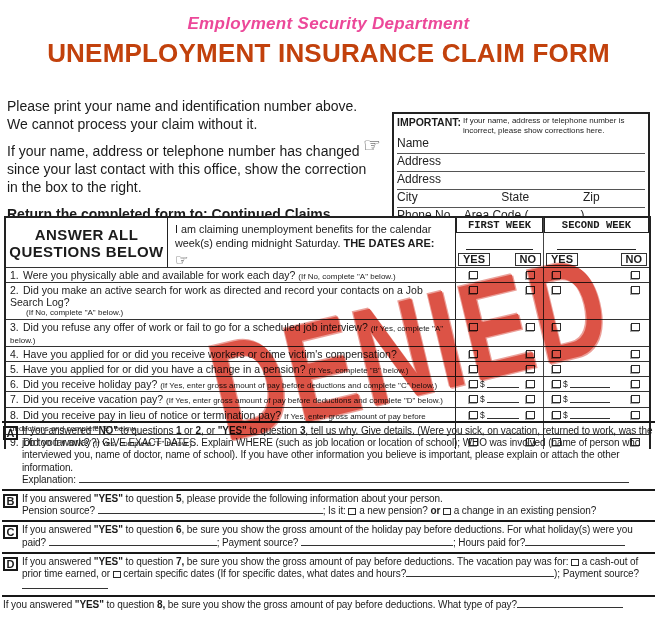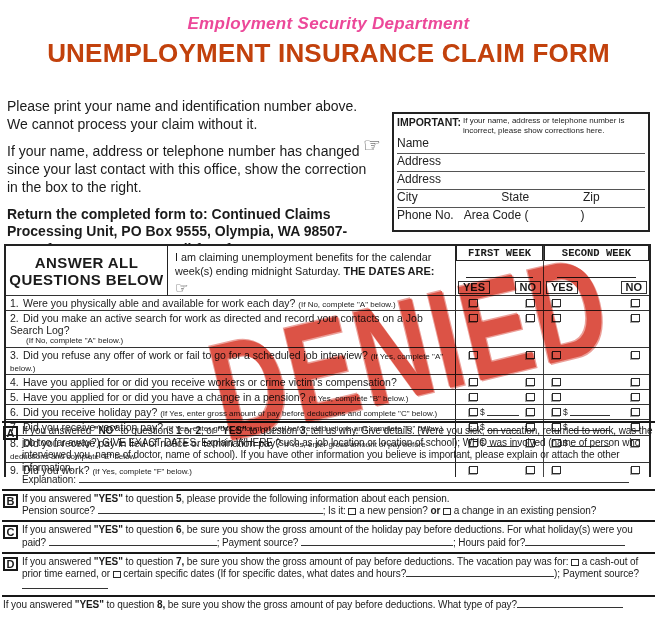--- a/index.html
+++ b/index.html
@@ -27,21 +27,21 @@
   .imp-label { font-weight:700; font-size:10.5px; width:66px; flex:none; }
   .imp-instr { font-size:8px; line-height:1.25; flex:1; color:#222; }
   .f-row { display:flex; align-items:flex-start; height:18px; margin:0 3px;
            border-bottom:1px solid #555; font-size:12px; color:#222; }
   .f-row.last { border-bottom:none; }
   .csz span.cl { width:42%; } .csz span.st { width:33%; } .csz span.zp { flex:1; }
   .ph-gap { display:inline-block; width:10px; }
   .paren-blank { display:inline-block; width:52px; border-bottom:0; }
 
   
-  .qtable { position:absolute; left:4px; top:244px; width:647px; border:2px solid #222; border-bottom:none; background:#fff; }
+  .qtable { position:absolute; left:4px; top:216px; width:647px; border:2px solid #222; border-bottom:none; background:#fff; }
   .t-head { display:flex; border-bottom:1px solid #333; height:50px; }
   .c-answer { width:162px; flex:none; border-right:1.5px solid #222; display:flex; flex-direction:column;
               align-items:center; justify-content:center; font-weight:700; font-size:15px; letter-spacing:.4px; }
   .c-claim { flex:1; padding:4px 5px 0 7px; font-size:10.8px; line-height:1.3; }
   .c-claim b { font-size:11px; }
   .c-week { width:88px; flex:none; border-left:1.5px solid #222; display:flex; flex-direction:column; }
   .c-week.w2 { width:106px; border-left:1px solid #444; }
   .wk-title { border:1.5px solid #222; border-top:none; margin:0; text-align:center;
               font-weight:700; font-size:10.5px; height:15px; line-height:14px;font-family:Liberation Mono, monospace; }
   .date-area { flex:1; position:relative; }
@@ -327,21 +327,21 @@
     <div class="sec">
       <div class="sec-letter">A</div>
       <div class="sec-body">
           <div class="flow-line"><span>If you answered </span><b>"NO"</b><span> to questions </span><b>1</b><span> or </span><b>2</b><span>, or </span><b>"YES"</b><span> to question </span><b>3</b><span>, tell us why.  Give details. (Were you sick, on vacation, returned to work, was the job too far away?)  GIVE EXACT DATES.  Explain WHERE (such as job location or location of school); WHO was involved (name of person who interviewed you, name of doctor, name of school).  If you have other information you believe is important, please explain or attach the other information.</span></div>
           <div class="flow-line"><span>Explanation:  </span><span class="blank" style="width: 550px;"></span></div>
         </div>
     </div>
     <div class="sec">
       <div class="sec-letter">B</div>
       <div class="sec-body">
-          <div class="flow-line"><span>If you answered </span><b>"YES"</b><span> to question </span><b>5</b><span>, please provide the following information about each pension.</span></div>
+          <div class="flow-line"><span>If you answered </span><b>"YES"</b><span> to question </span><b>5</b><span>, please provide the following information about your person.</span></div>
           <div class="flow-line"><span>Pension source?  </span><span class="blank" style="width: 225px;"></span><span>;  Is it: </span><span class="cb"></span><span> a new pension?    </span><b>or</b><span>    </span><span class="cb"></span><span> a change in an existing pension?</span></div>
         </div>
     </div>
     <div class="sec">
       <div class="sec-letter">C</div>
       <div class="sec-body">
           <div class="flow-line"><span>If you answered </span><b>"YES"</b><span> to question </span><b>6</b><span>, be sure you show the gross amount of the holiday pay before deductions.  For what holiday(s) were you paid? </span><span class="blank" style="width: 168px;"></span><span>;  Payment source? </span><span class="blank" style="width: 152px;"></span><span>;  Hours paid for?</span><span class="blank" style="width: 100px;"></span></div>
         </div>
     </div>
     <div class="sec">

